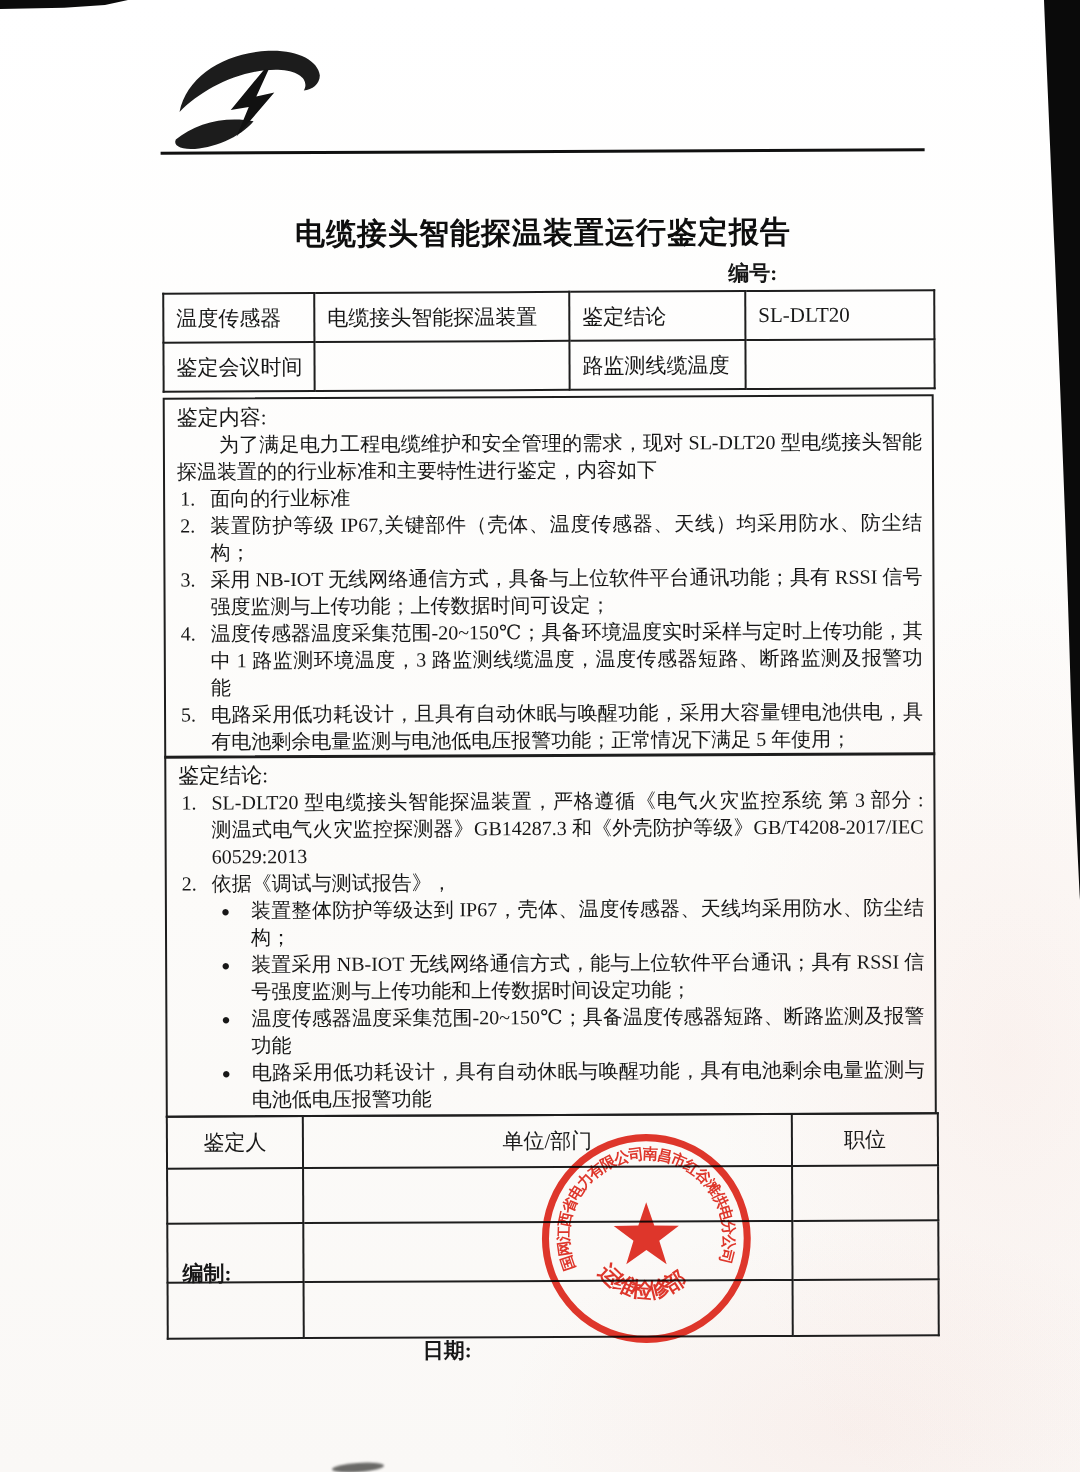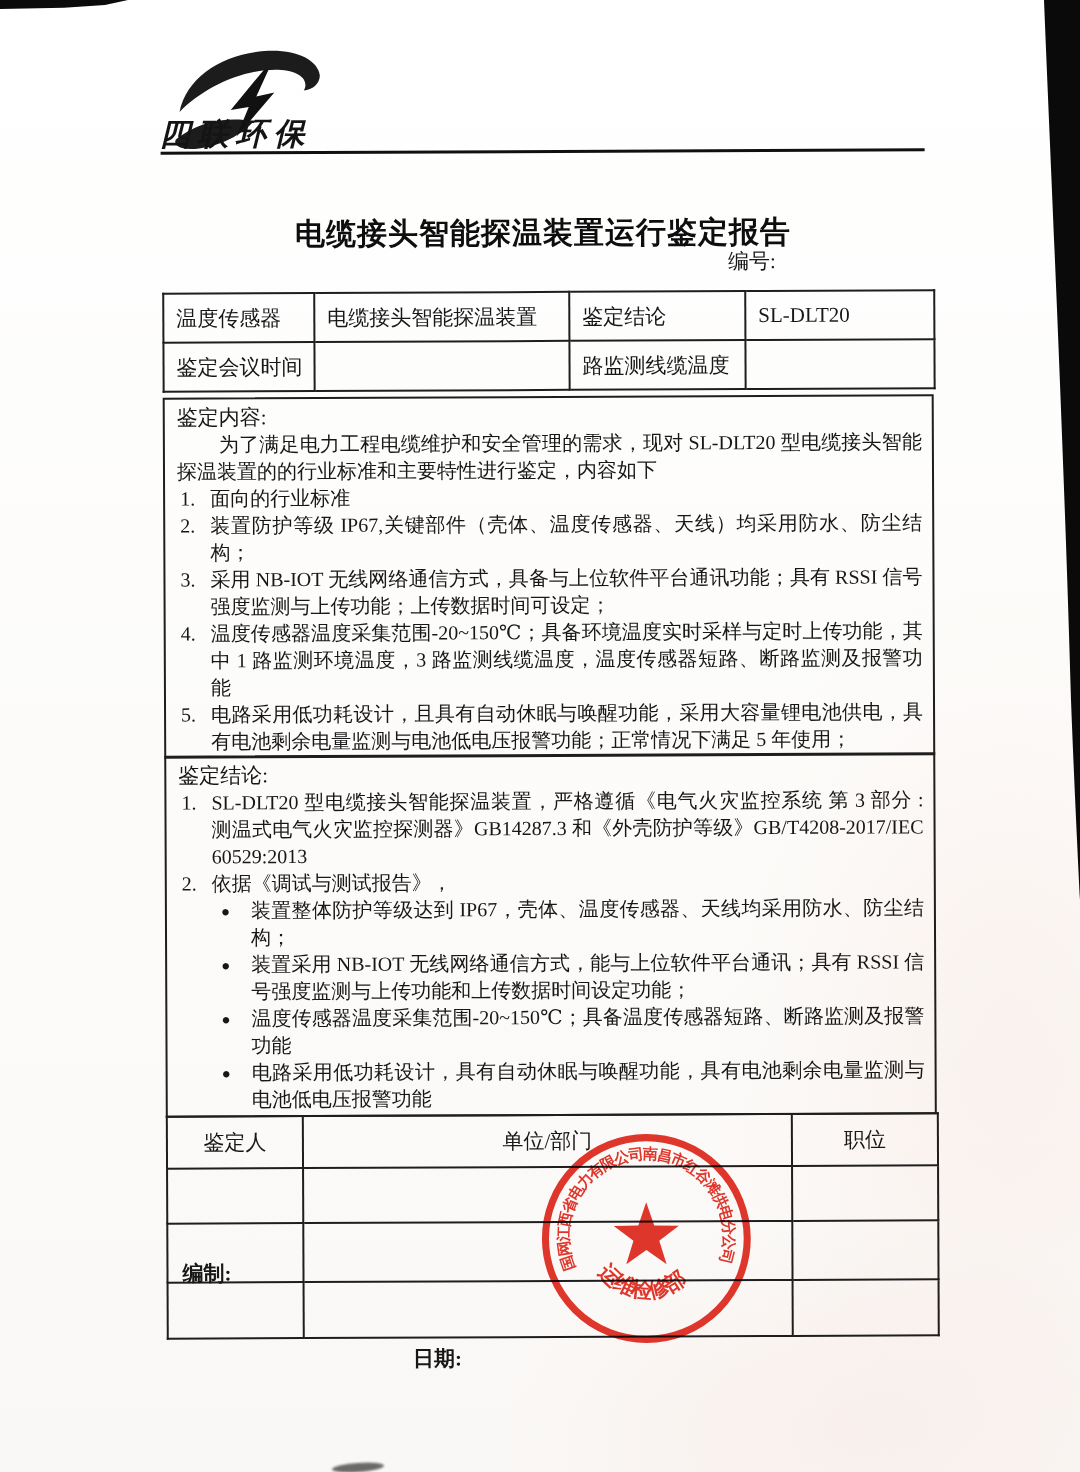--- a/index.html
+++ b/index.html
@@ -20,21 +20,21 @@
   .smudge{position:absolute;left:332px;top:1463px;width:52px;height:9px;background:#3a3a38;
     border-radius:50%;opacity:.75;filter:blur(1px);transform:rotate(-4deg);}
 
   
   .logo{position:absolute;left:172px;top:44px;width:172px;height:112px;}
   .logo-text{position:absolute;left:162px;top:112px;width:210px;font-weight:700;font-size:31px;
     letter-spacing:7px;font-style:italic;color:#141414;}
   .rule{position:absolute;left:163px;top:150px;width:764px;height:3px;background:#101010;}
   .title{position:absolute;left:150px;top:213px;width:790px;text-align:center;
     font-family:"Liberation Sans","DejaVu Sans",sans-serif;font-weight:700;font-size:30px;letter-spacing:1px;color:#0e0e0e;}
-  .docno{position:absolute;left:730px;top:248px;font-size:21px;font-weight:400;}
+  .docno{position:absolute;left:730px;top:260px;font-size:21px;font-weight:700;}
 
   
   table{border-collapse:collapse;table-layout:fixed;}
   td,th{border:2.5px solid #1e1e1e;font-size:21px;font-weight:400;padding:0 0 0 12px;text-align:left;
     overflow:hidden;white-space:nowrap;}
   .info-table{position:absolute;left:164px;top:291px;width:771px;}
   .info-table col.c1{width:151px}.info-table col.c2{width:255px}.info-table col.c3{width:176px}.info-table col.c4{width:189px}
   .info-table tr{height:49px;}
 
   .boxed{position:absolute;left:164px;width:771px;border:2.5px solid #1e1e1e;box-sizing:border-box;
@@ -53,39 +53,38 @@
 
   .sig-table{position:absolute;left:164px;top:1114px;width:771px;}
   .sig-table col.c1{width:136px}.sig-table col.c2{width:489px}.sig-table col.c3{width:146px}
   .sig-table th{text-align:center;padding:0;font-weight:400;height:50px;}
   .sig-table td{height:53px;}
   .sig-table tr.r2 td{height:57px;}
   .sig-table tr.r3 td{height:54px;}
 
   .footer-label{position:absolute;font-size:21px;font-weight:700;}
   .lbl-prepared{left:180px;top:1258px;}
-  .lbl-date{left:410px;top:1336px;margin-top:8px;}
+  .lbl-date{left:420px;top:1336px;}
 
   
   .stamp{position:absolute;left:528px;top:1126px;width:232px;height:232px;
     mix-blend-mode:multiply;opacity:.92;}
 </style>
 </head>
 <body>
 
 <div class="page">
 
   <div class="sheet">
 
     <svg class="logo" viewBox="0 0 180 118">
       <path d="M10,70 C18,32 58,8 104,6 C134,5 156,16 158,32 C158,41 150,47 141,48 C147,38 138,27 114,26 C74,25 34,46 10,70 Z" fill="#1c1c1c"></path>
       <path d="M6,99 C26,82 58,74 88,80 C74,97 44,109 22,109 C10,109 3,105 6,99 Z" fill="#1c1c1c"></path>
       <polygon points="99,26 64,68 83,65 70,96 110,50 91,54 104,26" fill="#111"></polygon>
     </svg>
-    <div class="logo-text">四联环保</div>
     <div class="rule"></div>
 
     <div class="title">电缆接头智能探温装置运行鉴定报告</div>
     <div class="docno">编号:</div>
 
     <table class="info-table">
       <colgroup>
           <col class="c1">
           <col class="c2">
           <col class="c3">

